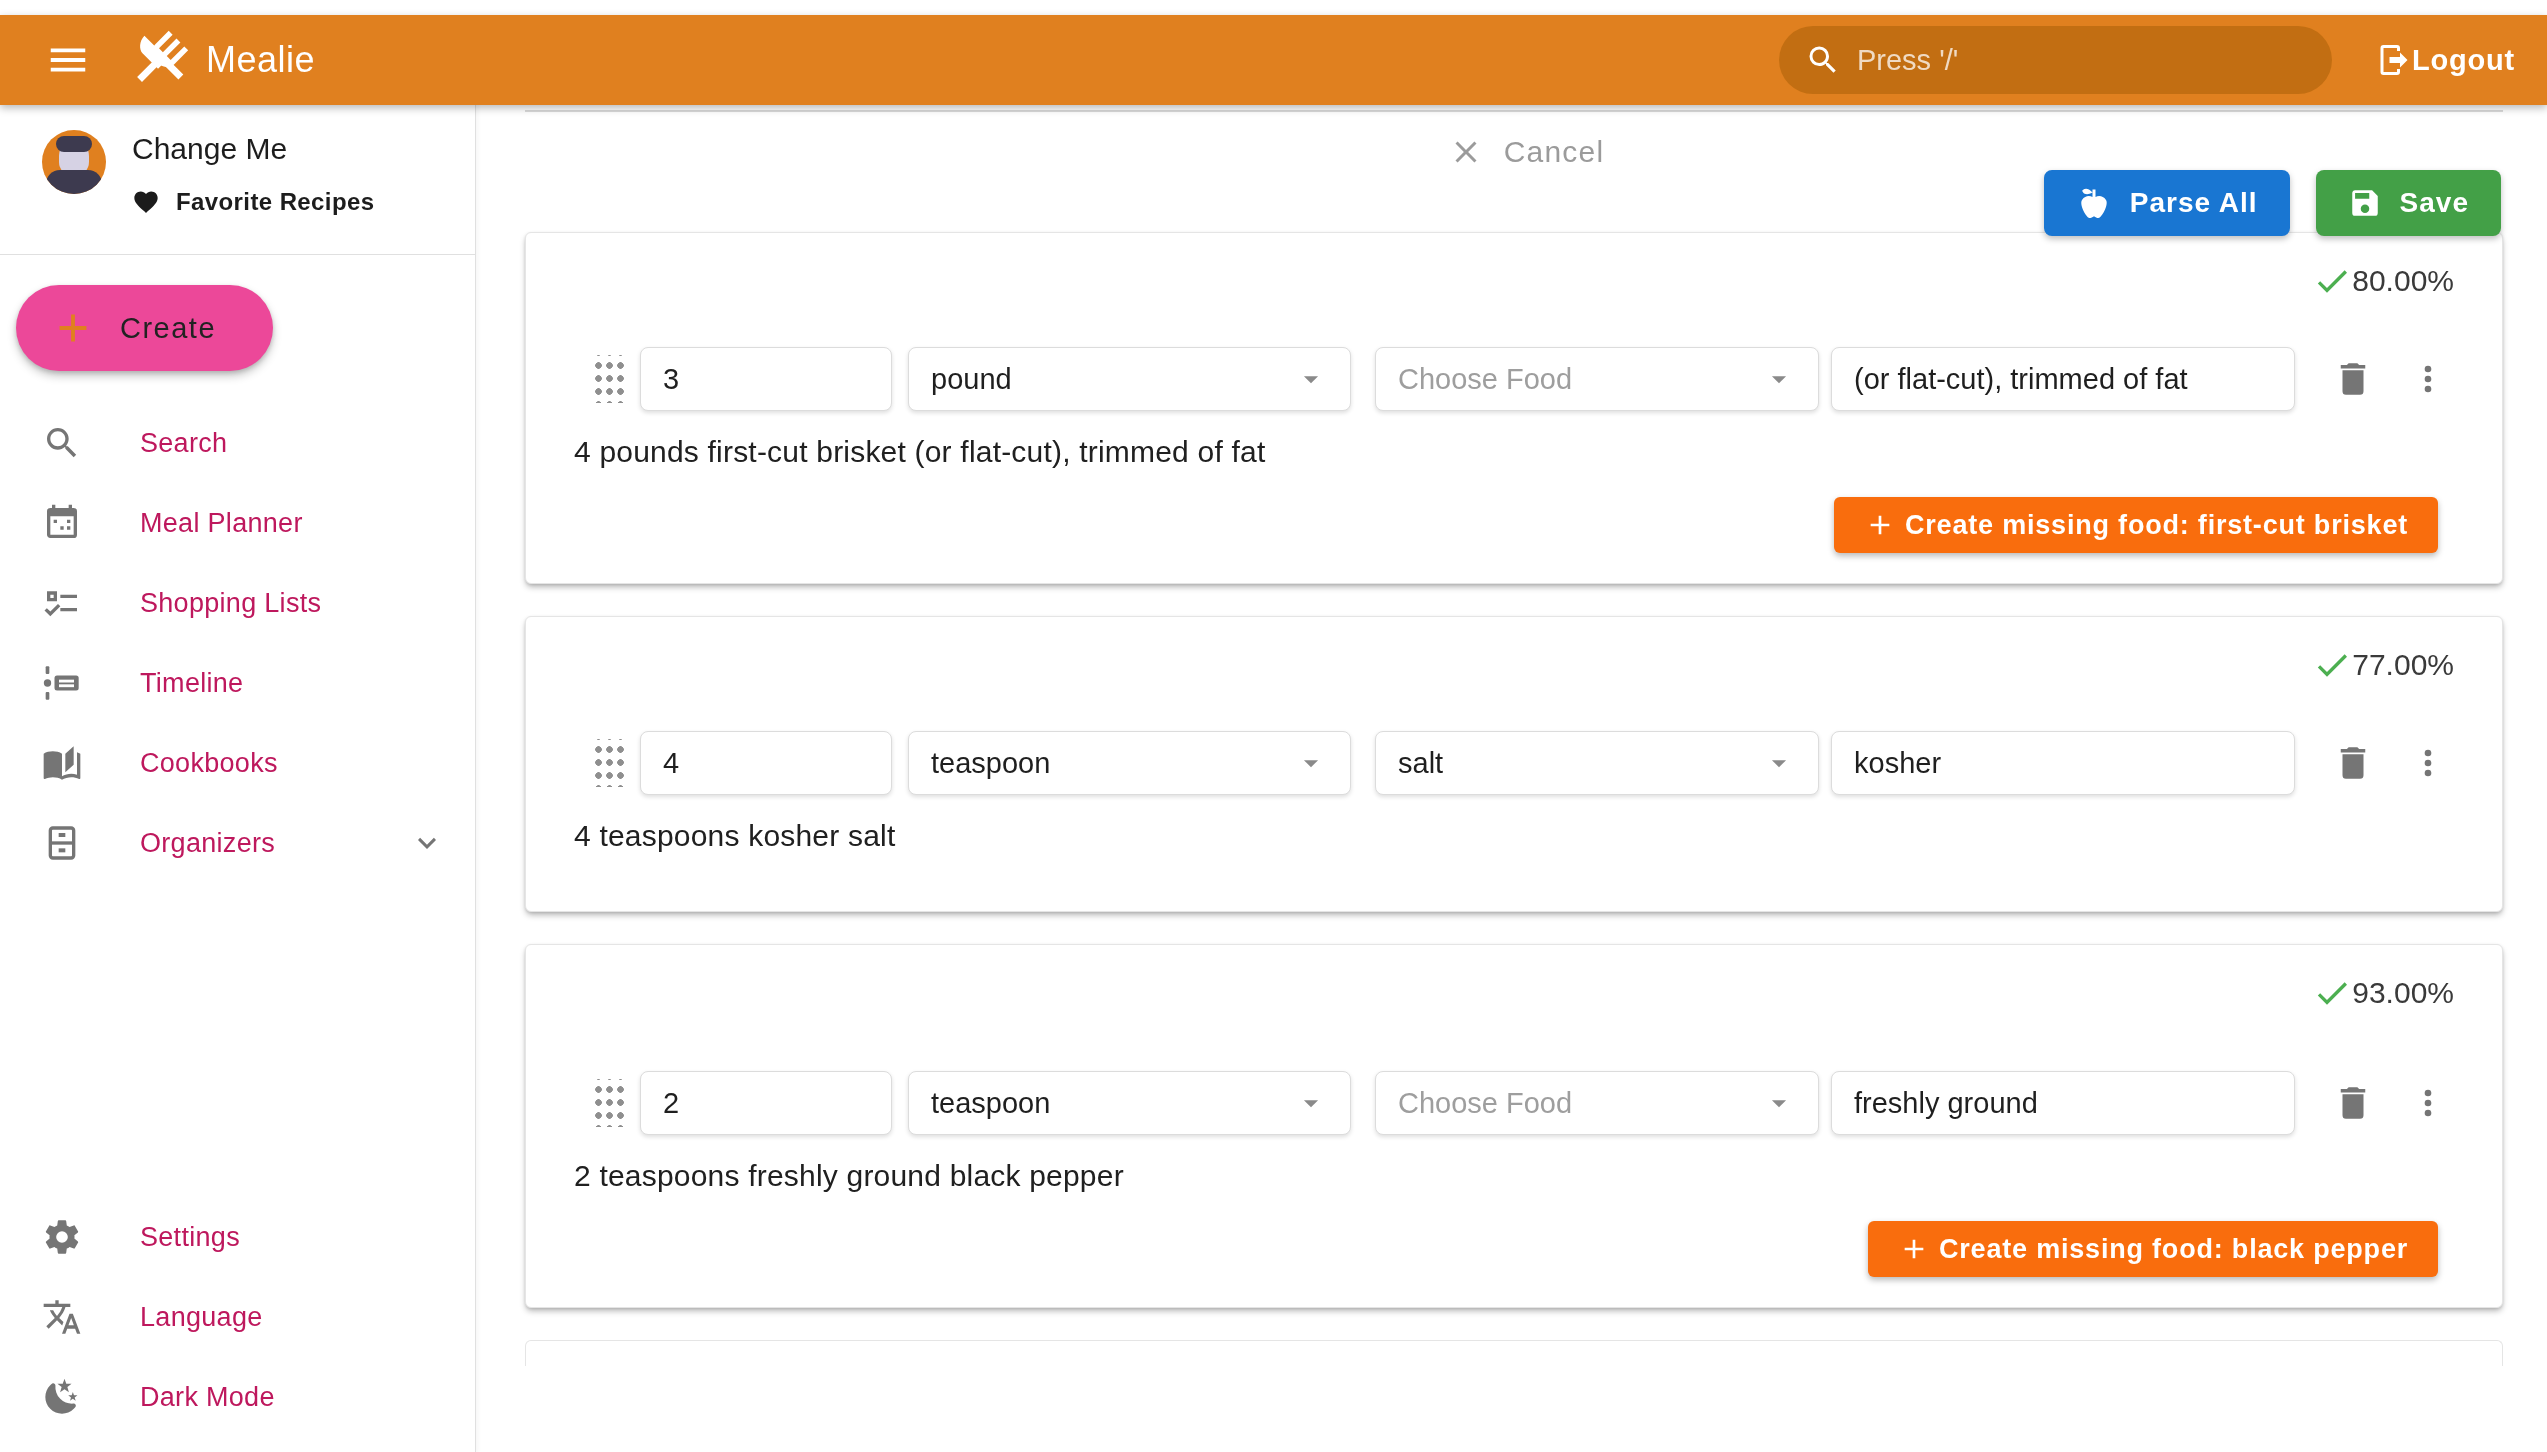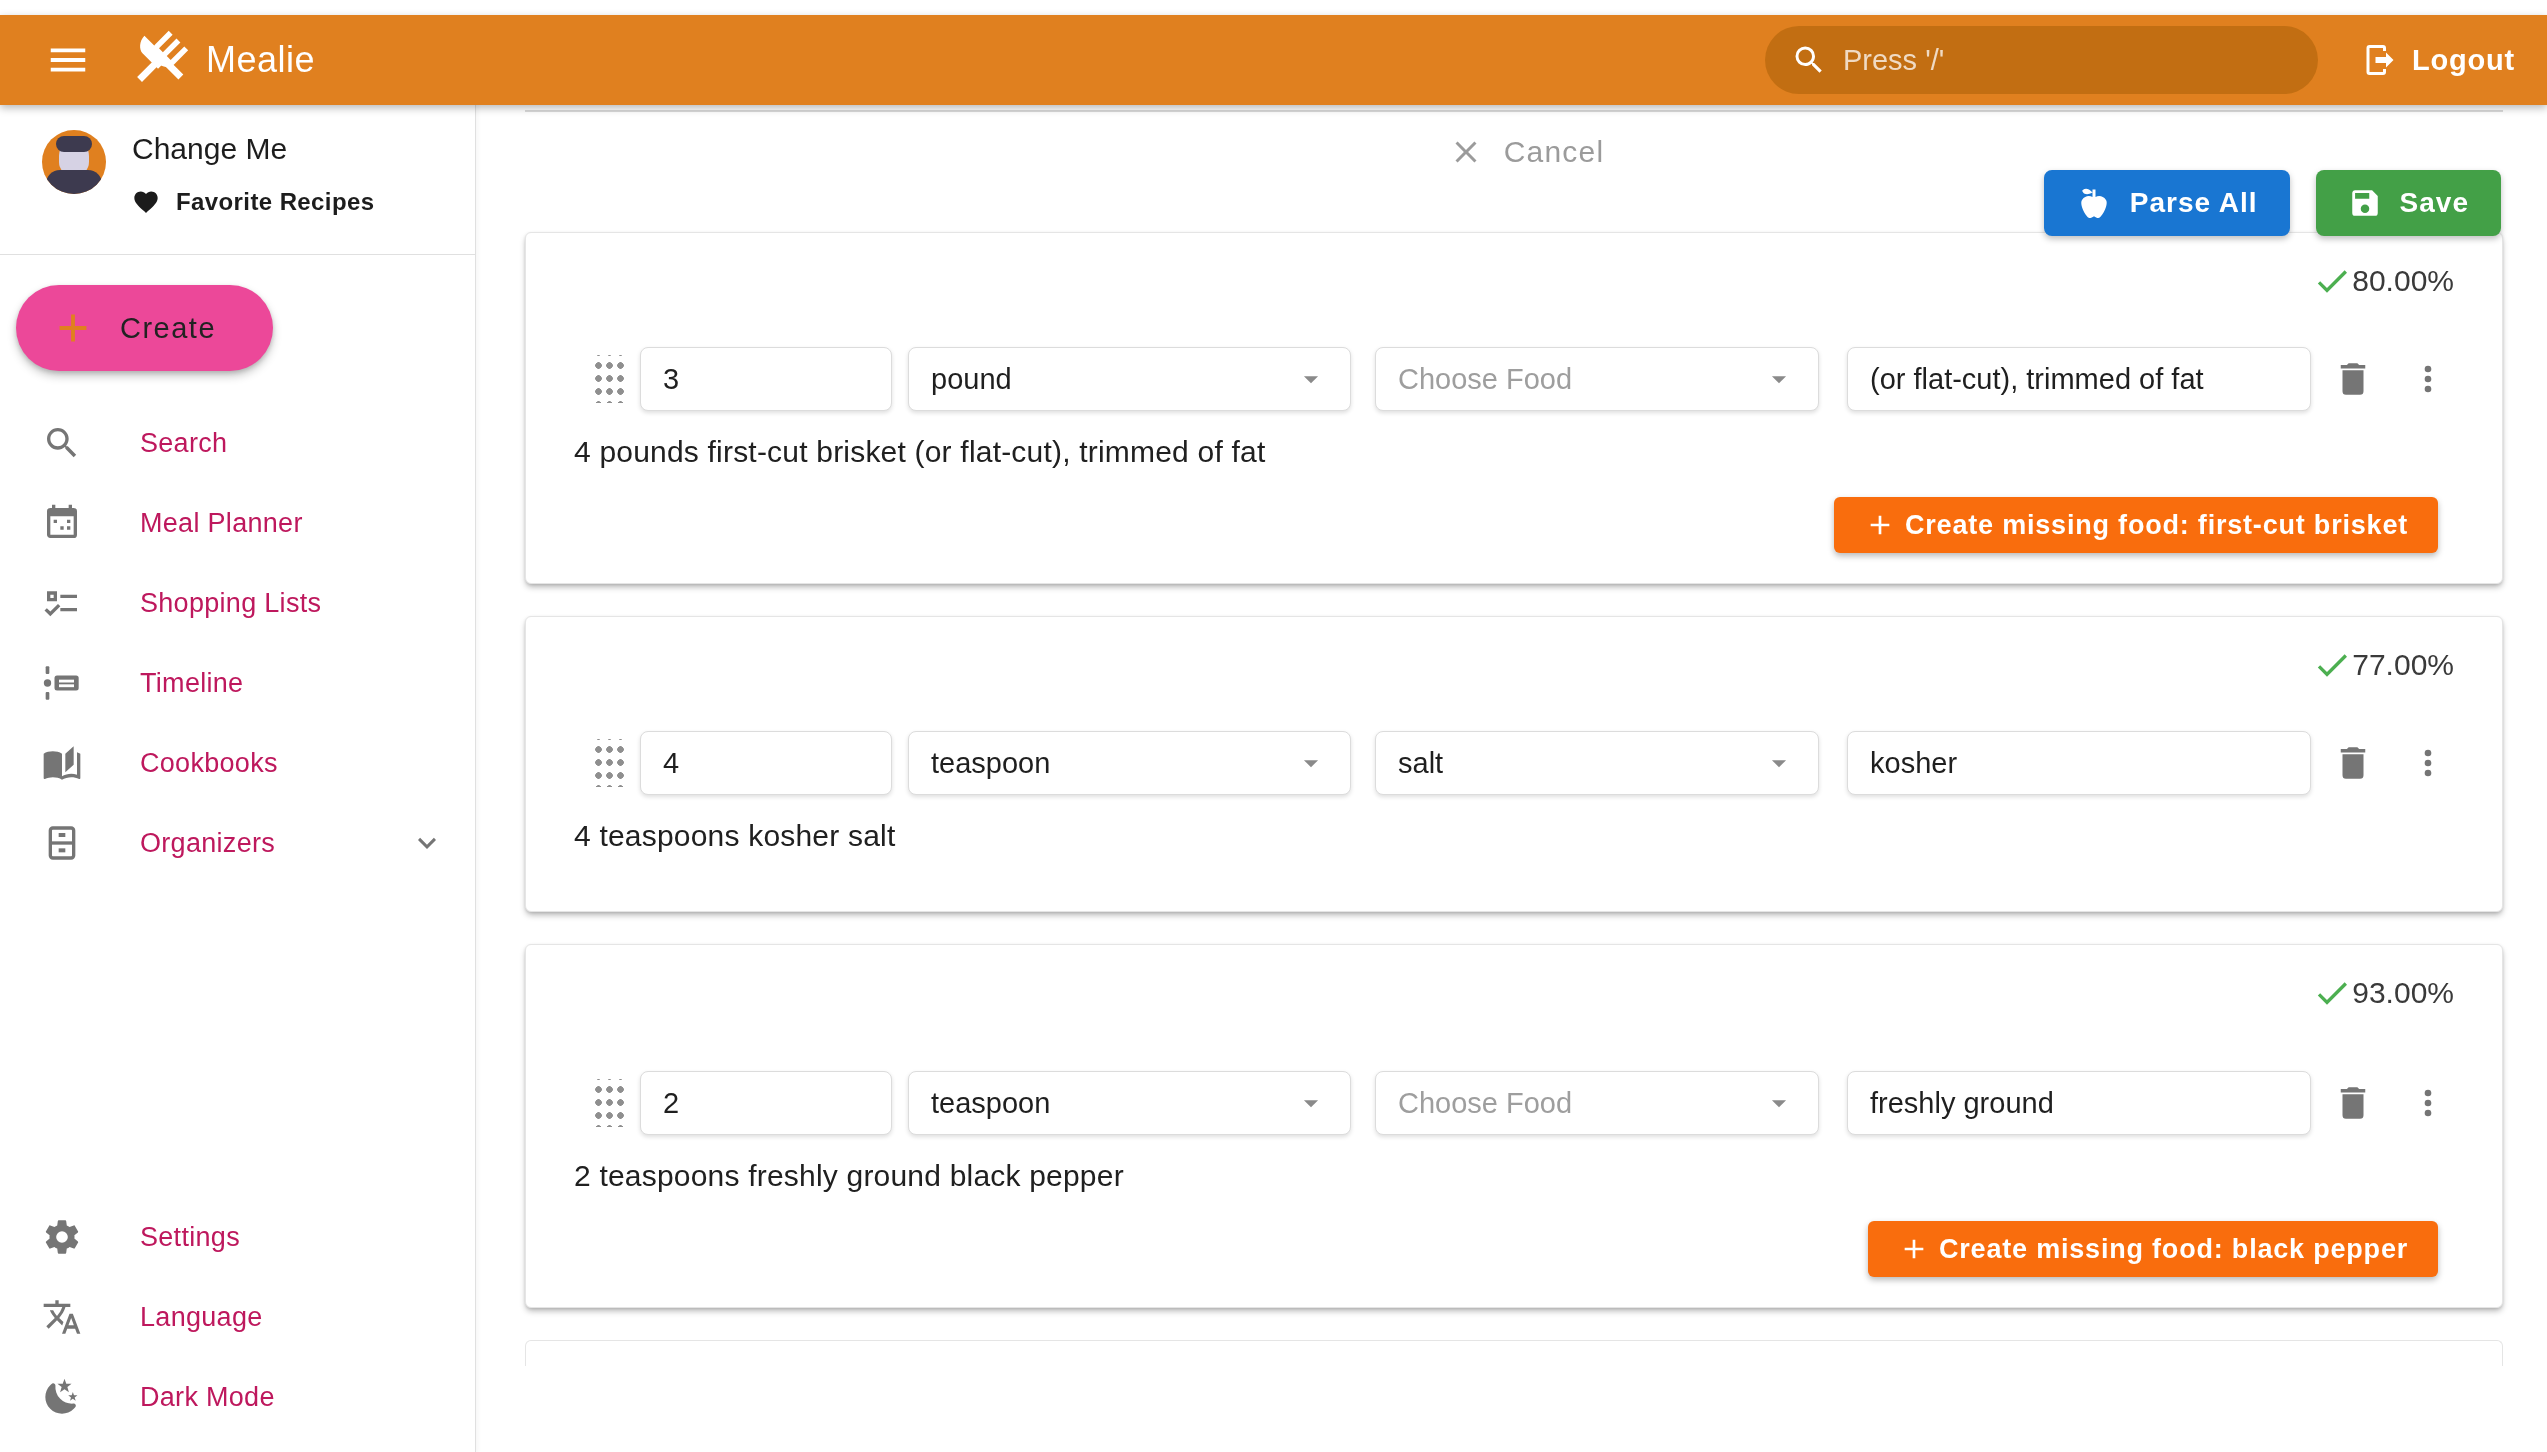--- a/index.html
+++ b/index.html
@@ -14,21 +14,21 @@
     align-items:center; justify-content:center; }
   .hamburger{ width:72px; height:72px; border-radius:50%; margin-right:22px; }
   .logo{ margin-right:14px; display:flex; align-items:center; }
   .app-title{ color:#fff; font-size:36px; font-weight:400; letter-spacing:0.5px; }
   .header-spacer{ flex:1; }
   .search-pill{ width:553px; height:68px; border-radius:34px; background:#C26E12;
     display:flex; align-items:center; padding:0 26px; gap:16px; }
   .search-pill input{ background:transparent; border:none; outline:none; flex:1;
     font-size:29px; color:#fff; font-family:"Liberation Sans", sans-serif; }
   .search-pill input::placeholder{ color:rgba(255,255,255,0.75); }
-  .logout-btn{ display:flex; align-items:center; gap:14px; margin-left:44px;
+  .logout-btn{ display:flex; align-items:center; gap:0; margin-left:44px;
     background:none; border:none; cursor:pointer; color:#fff; font-size:29px;
     font-weight:700; letter-spacing:0.8px; font-family:"Liberation Sans", sans-serif; }
 
   
   .sidebar{ position:absolute; top:90px; left:0; width:476px; height:1363px;
     background:#fff; border-right:1px solid #e0e0e0;
     box-shadow:2px 0 4px rgba(0,0,0,0.04);
     display:flex; flex-direction:column; z-index:20; }
   .user-block{ display:flex; gap:26px; padding:40px 24px 0 42px; align-items:flex-start; }
   .avatar{ width:64px; height:64px; border-radius:50%; background:#E0801F;
@@ -82,21 +82,21 @@
   .ing-row{ display:flex; align-items:center; margin-top:44px; }
   .drag-handle{ width:32px; height:48px; margin:0 16px 0 18px; cursor:grab; flex:0 0 auto;
     background-image:radial-gradient(circle, #8f8f8f 3px, transparent 3.6px);
     background-size:11px 13px; background-position:1px 4px; background-repeat:repeat; }
   .field{ height:64px; background:#fff; border:1px solid #dcdcdc; border-radius:8px;
     box-shadow:0 2px 4px rgba(0,0,0,0.13); display:flex; align-items:center;
     padding:0 22px; font-size:29px; color:#1f1f1f; }
   input.field{ outline:none; font-family:"Liberation Sans", sans-serif; }
   .f-qty{ width:252px; margin-right:16px; }
   .f-unit{ width:443px; margin-right:24px; cursor:pointer; }
-  .f-food{ width:444px; margin-right:28px; cursor:pointer; }
+  .f-food{ width:444px; margin-right:12px; cursor:pointer; }
   .f-note{ width:464px; }
   .sel-text{ flex:1; white-space:nowrap; overflow:hidden; }
   .placeholder{ color:#9e9e9e; }
   .row-actions{ margin-left:auto; display:flex; align-items:center; gap:34px;
     padding-right:6px; }
   .ing-sentence{ margin-top:24px; font-size:30px; color:#202020; letter-spacing:0.2px; }
   .missing-row{ display:flex; justify-content:flex-end; margin-top:28px; }
   .missing-btn{ height:56px; border:none; border-radius:6px; cursor:pointer;
     background:#F96D0D; color:#fff; display:flex; align-items:center; gap:9px;
     padding:0 30px; font-size:27px; font-weight:700; letter-spacing:0.8px;

